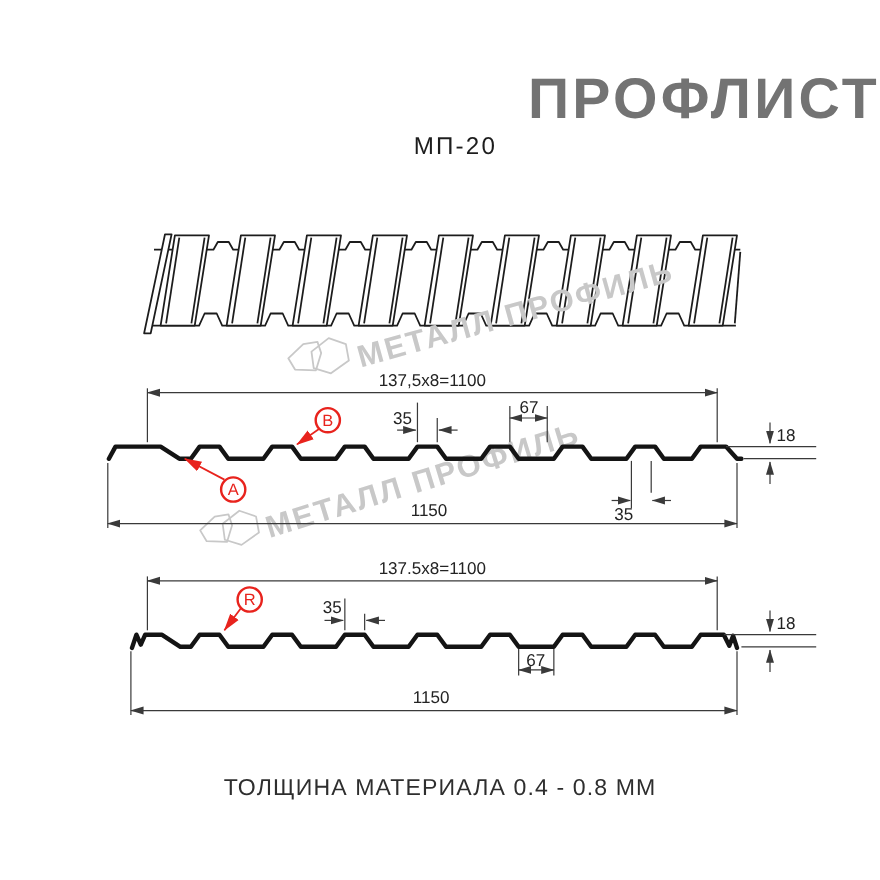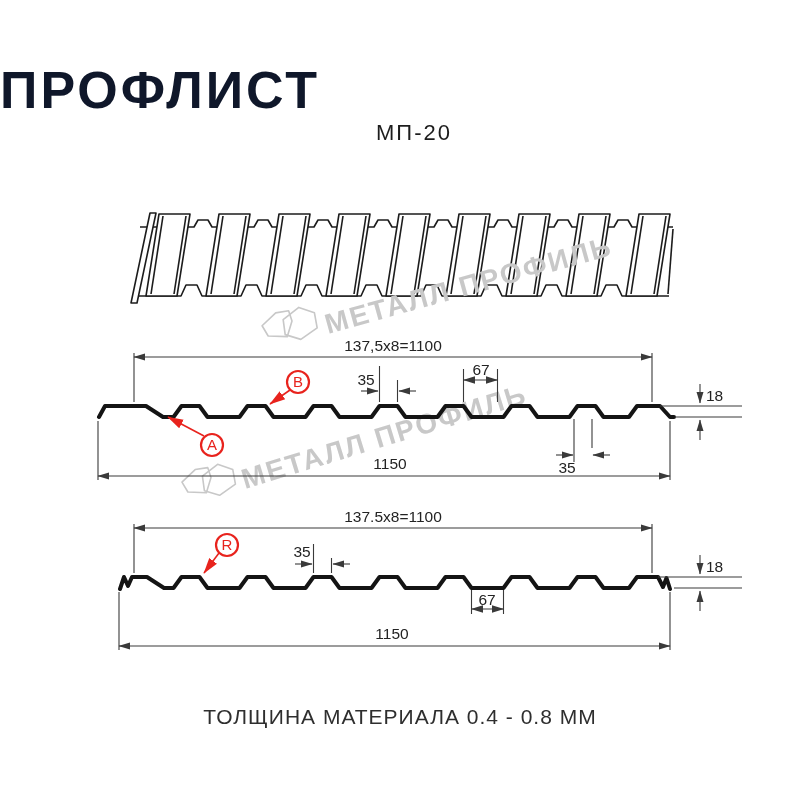--- a/index.html
+++ b/index.html
@@ -2,22 +2,22 @@
 <html><head>
 <meta charset="utf-8">
 <style>
   html,body{margin:0;padding:0;}
   body{
     width:800px;height:800px;background:#ffffff;position:relative;overflow:hidden;
     font-family:"Liberation Sans","DejaVu Sans",sans-serif;
   }
   .stage{position:absolute;top:0;left:0;width:800px;height:800px;}
   .title{
-    position:absolute;top:60px;left:0;width:800px;text-align:left;
-    font-size:52px;font-weight:700;letter-spacing:3px;color:#0f172a;
+    position:absolute;top:60px;left:0;width:800px;text-align:right;
+    font-size:52px;font-weight:700;letter-spacing:3px;color:#737373;
   }
   .subtitle{
     position:absolute;top:120px;left:0;width:800px;text-align:center;
     font-size:22px;font-weight:500;letter-spacing:2px;color:#1d1d1d;margin-left:14px;
   }
   .footer{
     position:absolute;top:705px;left:0;width:800px;text-align:center;
     font-size:21px;font-weight:500;letter-spacing:1px;color:#2e2e2e;
   }
   svg{position:absolute;top:0;left:0;}

